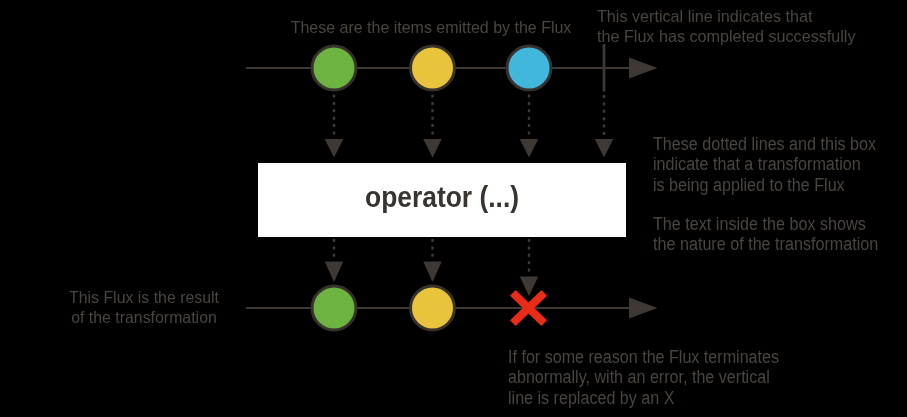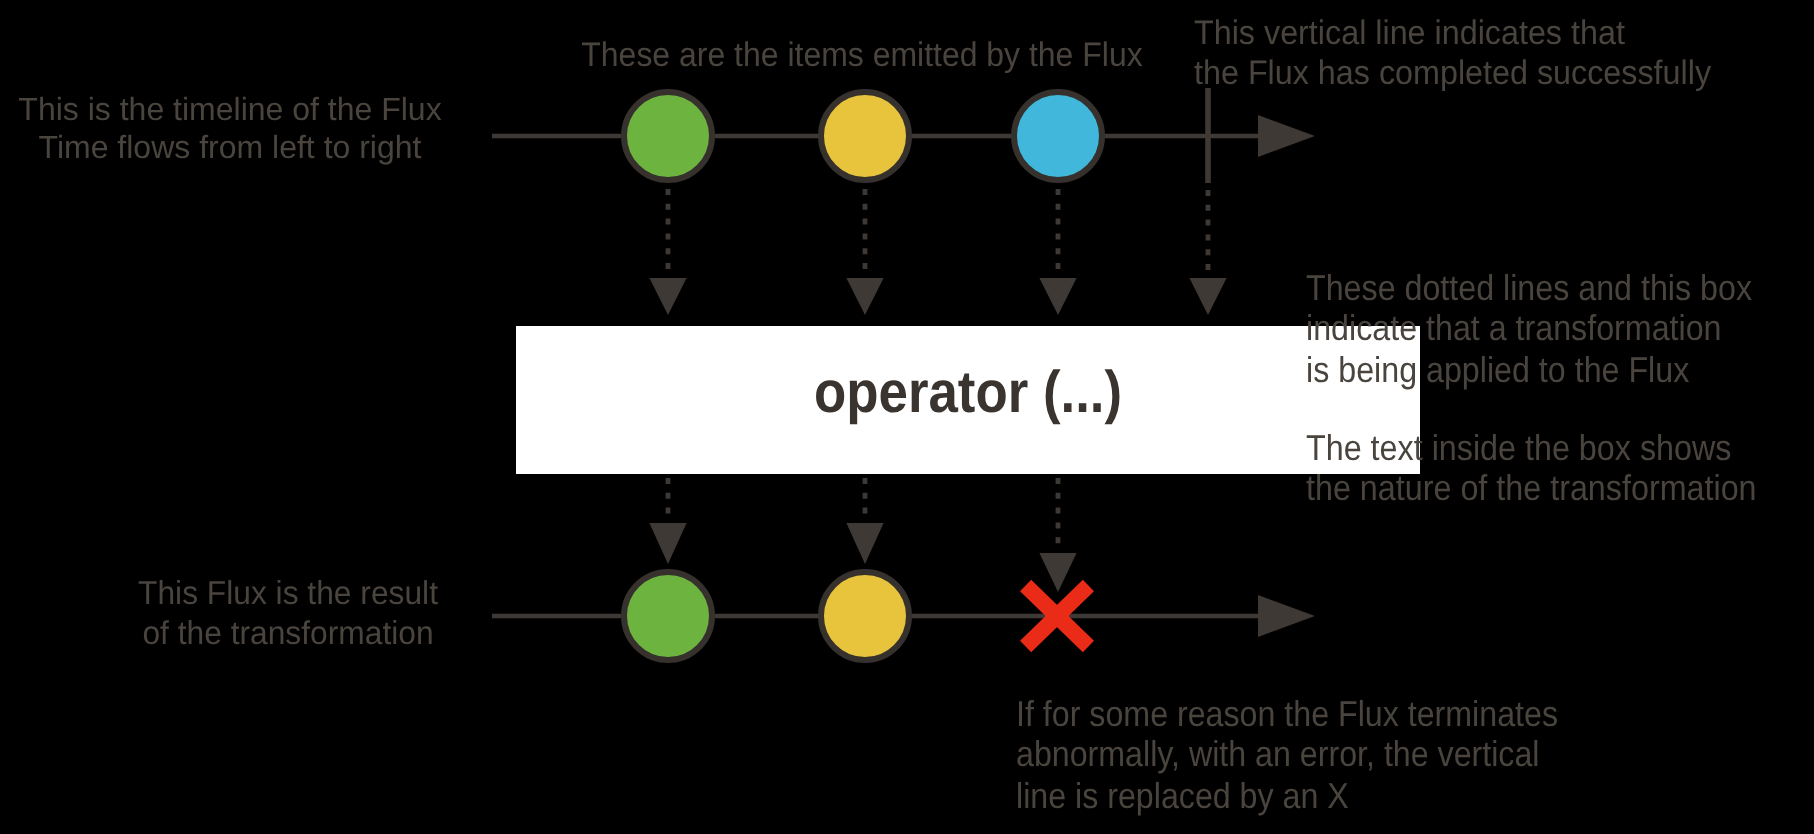--- a/index.html
+++ b/index.html
@@ -15,21 +15,21 @@
     width:max-content;
   }
   #note-timeline{left:115px;top:47px;font-size:16px;line-height:18.5px;text-align:center;transform:translateX(-50%) scaleX(1.0);transform-origin:50% 0;}
   #note-items{left:430.5px;top:17.6px;font-size:17px;line-height:20px;text-align:center;transform:translateX(-50%) scaleX(0.94);transform-origin:50% 0;}
   #note-complete{left:597px;top:6.9px;font-size:17px;line-height:20.5px;text-align:left;transform:scaleX(0.95);transform-origin:0 0;}
   #note-transform{left:653px;top:134.1px;font-size:18px;line-height:20.3px;text-align:left;transform:scaleX(0.895);transform-origin:0 0;}
   #note-boxtext{left:653px;top:213.7px;font-size:18px;line-height:20.3px;text-align:left;transform:scaleX(0.897);transform-origin:0 0;}
   #note-result{left:144px;top:287.1px;font-size:16.5px;line-height:20px;text-align:center;transform:translateX(-50%) scaleX(0.962);transform-origin:50% 0;}
   #note-error{left:508px;top:346.7px;font-size:18px;line-height:20.5px;text-align:left;transform:scaleX(0.894);transform-origin:0 0;}
   #operator-box{
-    position:absolute;left:258px;top:163px;width:452px;height:74px;
+    position:absolute;left:258px;top:163px;width:368px;height:74px;
     background:var(--box_bg,#fff);
     display:flex;align-items:center;justify-content:center;
   }
   #operator-label{
     font-weight:bold;font-size:29.5px;line-height:33px;
     color:var(--box_text,#3a3430);
     transform:scaleX(0.895);
     position:relative;top:-3.7px;
   }
   .tl{stroke:var(--line,#3e3935);stroke-width:2.2;fill:none;}
@@ -84,22 +84,20 @@
     <g>
       <line class="xmark" x1="512.8" y1="292.8" x2="544.2" y2="323.2"></line>
       <line class="xmark" x1="544.2" y1="292.8" x2="512.8" y2="323.2"></line>
     </g>
   </svg>
 
   <div id="operator-box">
     <span id="operator-label">operator (...)</span>
   </div>
 
-  <div class="note" id="note-timeline">This is the timeline of the Flux
-Time flows from left to right</div>
   <div class="note" id="note-items">These are the items emitted by the Flux</div>
   <div class="note" id="note-complete">This vertical line indicates that
 the Flux has completed successfully</div>
   <div class="note" id="note-transform">These dotted lines and this box
 indicate that a transformation
 is being applied to the Flux</div>
   <div class="note" id="note-boxtext">The text inside the box shows
 the nature of the transformation</div>
   <div class="note" id="note-result">This Flux is the result
 of the transformation</div>

